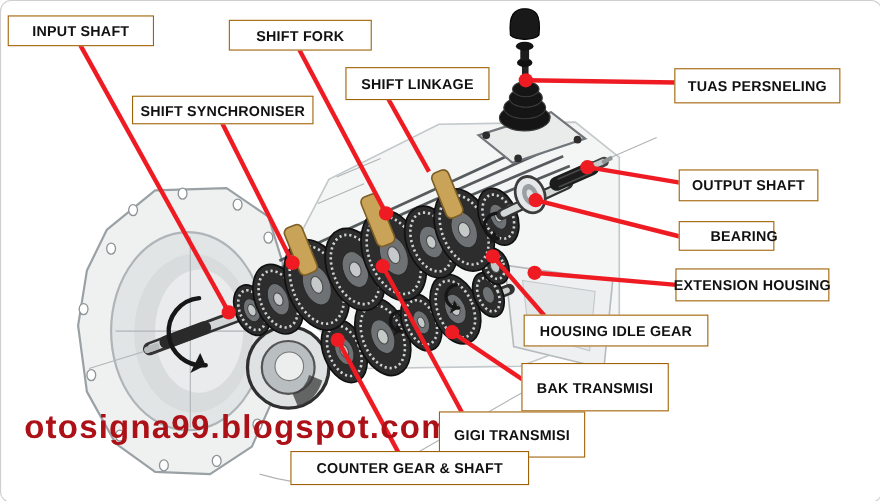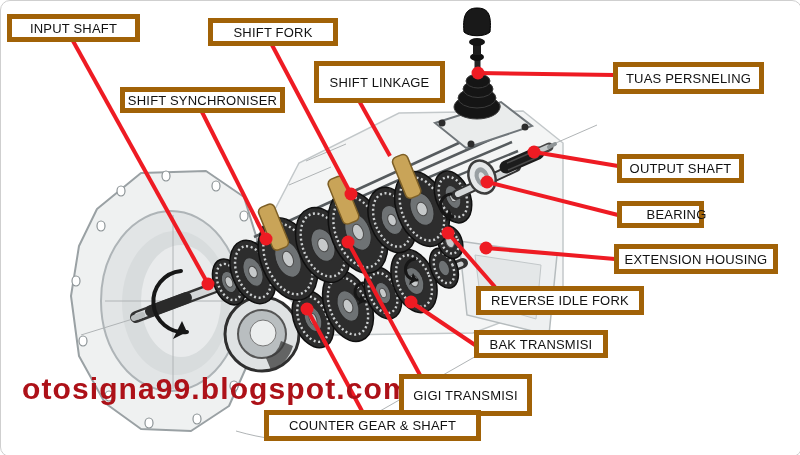--- a/index.html
+++ b/index.html
@@ -4,22 +4,22 @@
 <style>
   html,body{margin:0;padding:0;background:#ffffff;}
   #stage{
     position:relative;width:800px;height:455px;background:#ffffff;
     border:1px solid #cfcfcf;border-radius:10px;overflow:hidden;
     font-family:"Liberation Sans",sans-serif;
   }
   #art{position:absolute;left:0;top:0;width:800px;height:455px;}
   .lbl{
     position:absolute;box-sizing:border-box;background:#ffffff;
-    border:5px solid #a16207;display:flex;align-items:center;justify-content:center;
-    font-weight:normal;font-size:13px;color:#111;letter-spacing:.2px;white-space:nowrap;
+    border:1px solid #a16207;display:flex;align-items:center;justify-content:center;
+    font-weight:bold;font-size:13px;color:#111;letter-spacing:.2px;white-space:nowrap;
     z-index:5;
   }
   #watermark{
     position:absolute;left:21px;top:371px;z-index:4;
     font-weight:bold;font-size:30px;letter-spacing:1.1px;color:#ad1118;white-space:nowrap;
   }
   
   .case{fill:#f4f5f5;stroke:#c3c8ca;stroke-width:1.5;}
   .bell{fill:#eff1f1;stroke:#9aa1a4;stroke-width:2;stroke-linejoin:round;}
   .hole{fill:#ffffff;stroke:#8d9497;stroke-width:1.2;}
@@ -264,25 +264,25 @@
       <circle class="rdot" cx="485" cy="247" r="6.5"></circle>
       <circle class="rdot" cx="447" cy="232" r="6.5"></circle>
       <circle class="rdot" cx="410" cy="301" r="6.5"></circle>
       <circle class="rdot" cx="347" cy="241" r="6.5"></circle>
       <circle class="rdot" cx="306" cy="308" r="6.5"></circle>
     </g>
   </svg>
 
   <div class="lbl" style="left:6px;top:13px;width:133px;height:28px;">INPUT SHAFT</div>
   <div class="lbl" style="left:207px;top:17px;width:130px;height:28px;">SHIFT FORK</div>
-  <div class="lbl" style="left:313px;top:60px;width:131px;height:42px;">SHIFT LINKAGE</div>
+  <div class="lbl" style="left:313px;top:60px;width:131px;height:30px;">SHIFT LINKAGE</div>
   <div class="lbl" style="left:612px;top:61px;width:151px;height:32px;">TUAS PERSNELING</div>
   <div class="lbl" style="left:119px;top:86px;width:165px;height:26px;">SHIFT SYNCHRONISER</div>
   <div class="lbl" style="left:616px;top:153px;width:127px;height:29px;">OUTPUT SHAFT</div>
   <div class="lbl" style="left:616px;top:200px;width:87px;height:27px;padding-left:32px;">BEARING</div>
-  <div class="lbl" style="left:613px;top:243px;width:164px;height:30px;">EXTENSION HOUSING</div>
-  <div class="lbl" style="left:475px;top:285px;width:168px;height:29px;">REVERSE IDLE FORK</div>
-  <div class="lbl" style="left:473px;top:329px;width:134px;height:28px;">BAK TRANSMISI</div>
+  <div class="lbl" style="left:613px;top:243px;width:140px;height:30px;">EXTENSION HOUSING</div>
+  <div class="lbl" style="left:475px;top:285px;width:168px;height:29px;">HOUSING IDLE GEAR</div>
+  <div class="lbl" style="left:473px;top:329px;width:134px;height:44px;">BAK TRANSMISI</div>
   <div class="lbl" style="left:398px;top:373px;width:133px;height:42px;">GIGI TRANSMISI</div>
   <div class="lbl" style="left:263px;top:409px;width:217px;height:31px;">COUNTER GEAR &amp; SHAFT</div>
 
   <div id="watermark">otosigna99.blogspot.com</div>
 </div>
 
 </body></html>

